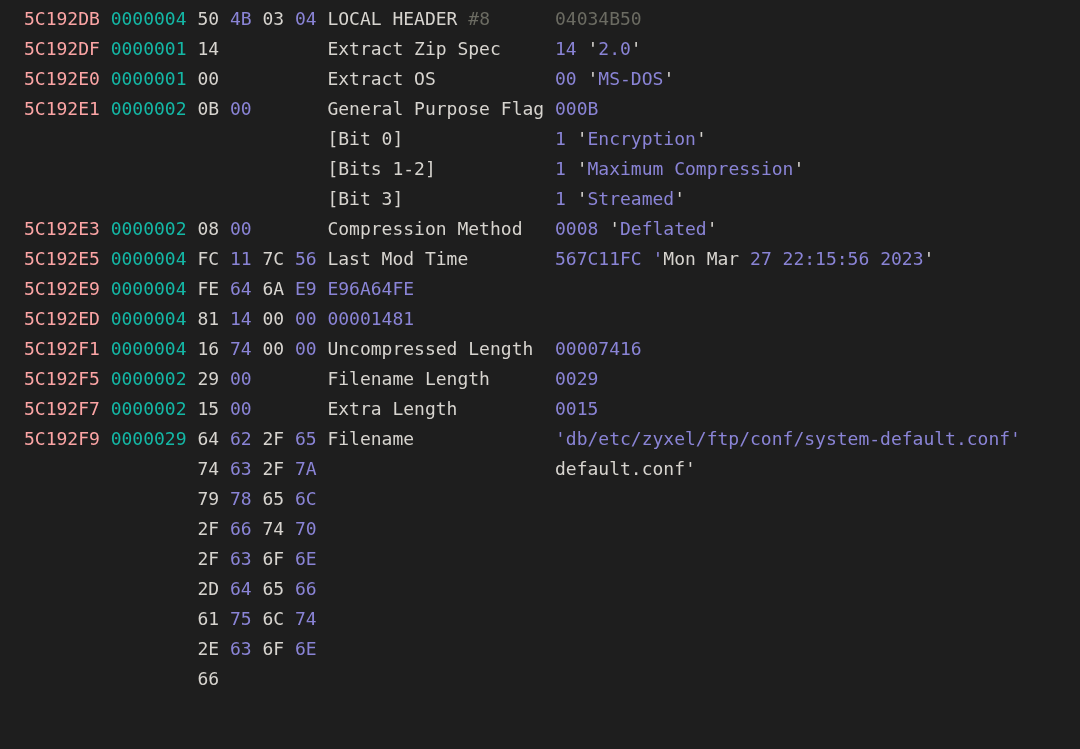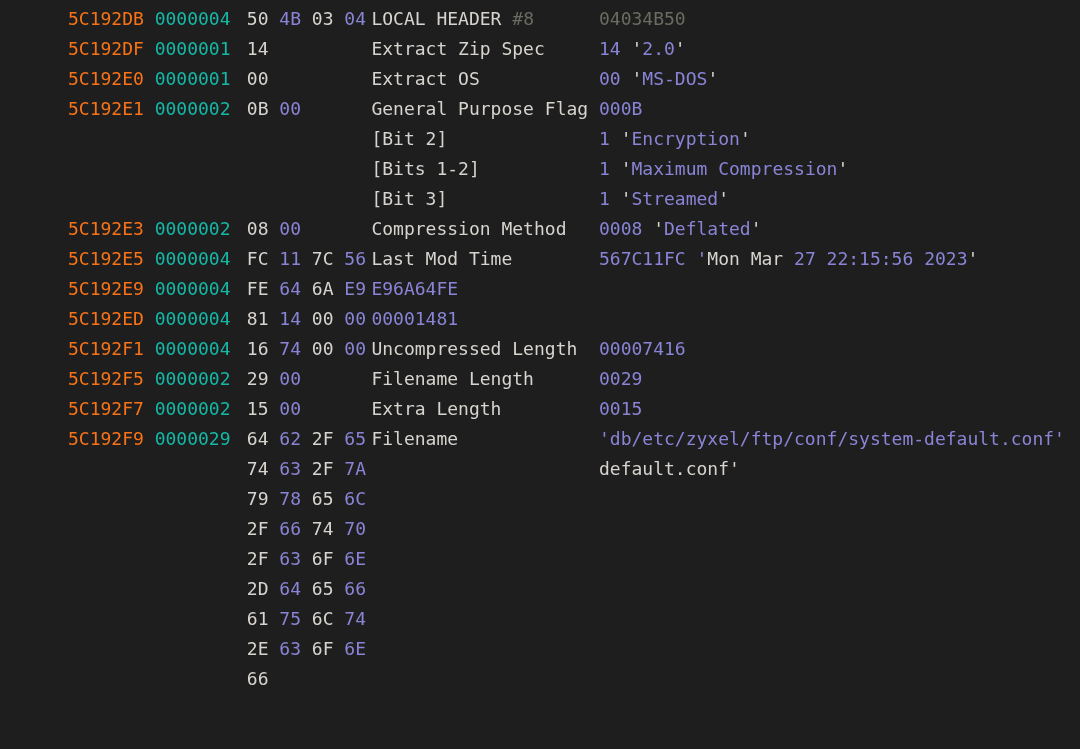--- a/index.html
+++ b/index.html
@@ -14,23 +14,23 @@
     height: 749px;
     overflow: hidden;
   }
   .dump {
     padding: 4px 0 0 24px;
     white-space: nowrap;
   }
   .row {
     display: flex;
   }
-  .c-offset { color: #f97316; width: 8ch; margin-left: 44px; }
+  .c-offset { color: #fca5a5; width: 8ch; }
   .c-length { color: #14b8a6; width: 8ch; }
-  .c-hex    { width: 12ch; text-align: center; }
+  .c-hex    { width: 12ch; }
   .c-desc   { color: #d7d4cf; width: 21ch; }
   .c-value  { color: #d7d4cf; text-align: center; }
 
   .hx { display: inline-block; width: 3ch; }
   .hx.odd  { color: #d7d4cf; }
   .hx.even { color: #8a84d6; }
   .c-value .lit1 { color: #8a84d6; }
   .c-value .lit2 { color: #d7d4cf; }
   .hdrnum { color: #6b6b62; }
 </style>
@@ -63,21 +63,21 @@
       <span class="c-offset">5C192E1</span>
       <span class="c-length">0000002</span>
       <span class="c-hex"><span class="hx odd">0B</span><span class="hx even">00</span><span class="hx odd"></span><span class="hx even"></span></span>
       <span class="c-desc">General Purpose Flag</span>
       <span class="c-value"><span class="lit1">000B</span></span>
     </div>
     <div class="row">
       <span class="c-offset"></span>
       <span class="c-length"></span>
       <span class="c-hex"></span>
-      <span class="c-desc">[Bit  2]</span>
+      <span class="c-desc">[Bit  0]</span>
       <span class="c-value"><span class="lit1">1</span><span class="lit2"> '</span><span class="lit1">Encryption</span><span class="lit2">'</span></span>
     </div>
     <div class="row">
       <span class="c-offset"></span>
       <span class="c-length"></span>
       <span class="c-hex"></span>
       <span class="c-desc">[Bits 1-2]</span>
       <span class="c-value"><span class="lit1">1</span><span class="lit2"> '</span><span class="lit1">Maximum Compression</span><span class="lit2">'</span></span>
     </div>
     <div class="row">

